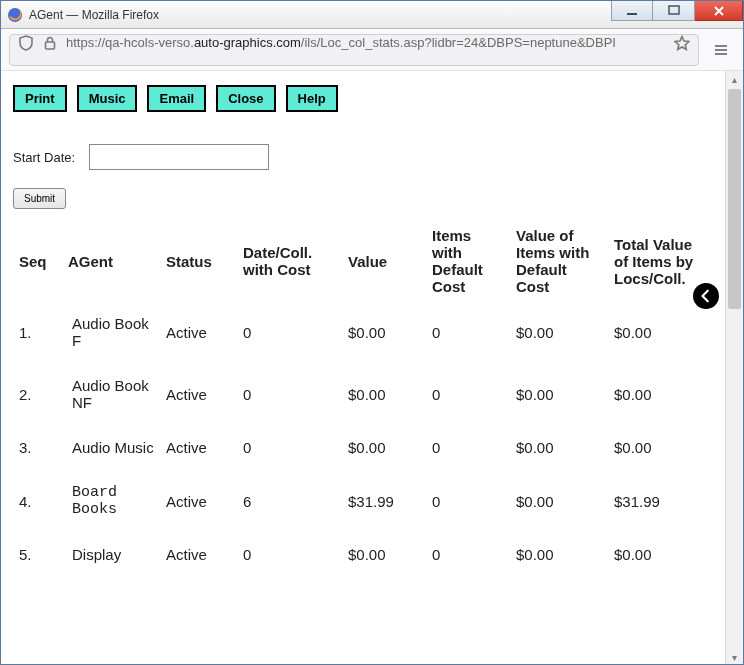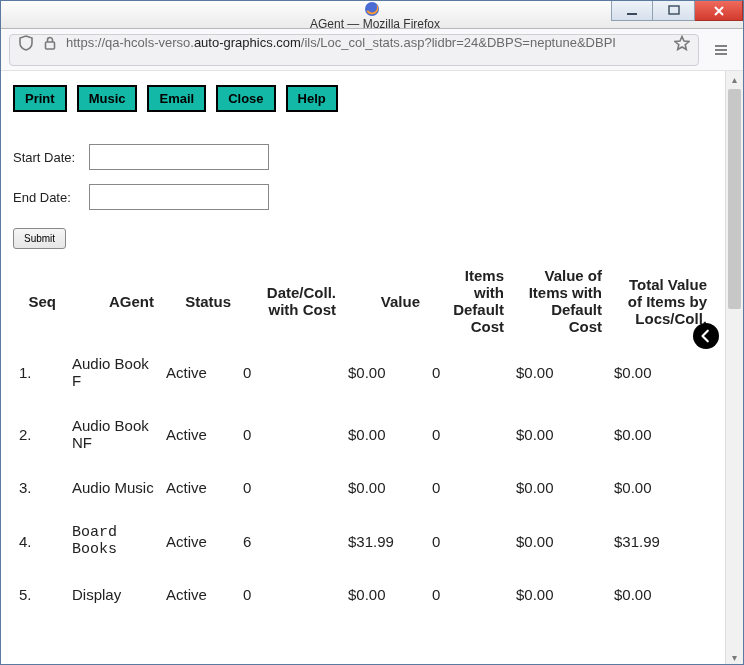--- a/index.html
+++ b/index.html
@@ -22,21 +22,20 @@
   
   .titlebar {
     height: 28px;
     background: linear-gradient(#fdfdfd,#eaeaea);
     border-bottom: 1px solid #b8b8b8;
     display: flex;
     align-items: center;
     padding-left: 6px;
     box-sizing: border-box;
     position: relative;
-    flex-direction: column;
   }
   .titlebar .ff-icon {
     width: 16px; height: 16px;
     margin-right: 6px;
     display: inline-block;
     position: relative;
   }
   .titlebar .title-text {
     font-size: 12px;
     color: #333;
@@ -150,21 +149,21 @@
     font-weight: bold;
     font-size: 15px;
     color: #333;
   }
   .action-buttons {
     display: flex;
     gap: 10px;
   }
   .action-btn {
     border: 2px solid #000;
-    background: #14b8a6;
+    background: #5eead4;
     font-weight: bold;
     font-size: 13px;
     padding: 4px 10px;
     cursor: pointer;
   }
   .form-block {
     margin-top: 32px;
   }
   .form-row {
     display: flex;
@@ -205,21 +204,21 @@
   .tablewrap {
     margin-top: 12px;
     position: relative;
   }
   table.data {
     width: 100%;
     border-collapse: collapse;
     table-layout: fixed;
   }
   table.data th {
-    text-align: right;
+    text-align: left;
     font-size: 15px;
     font-weight: bold;
     padding: 6px 6px;
     vertical-align: middle;
     color: #222;
   }
   table.data td {
     text-align: left;
     font-size: 15px;
     padding: 14px 6px;
@@ -316,24 +315,20 @@
             <button class="action-btn">Music</button>
             <button class="action-btn">Email</button>
             <button class="action-btn">Close</button>
             <button class="action-btn">Help</button>
           </div>
         </div>
 
         <div class="form-block">
           <div class="form-row">
             <label>Start Date:</label>
-            <input type="text" value="" style="">
-          </div>
-          <div class="form-row">
-            <label>End Date:</label>
             <input type="text" value="" style="">
           </div>
           <button class="submit-btn">Submit</button>
         </div>
 
 
         <div class="tablewrap">
           <table class="data">
             <colgroup>
               <col class="col-seq">

